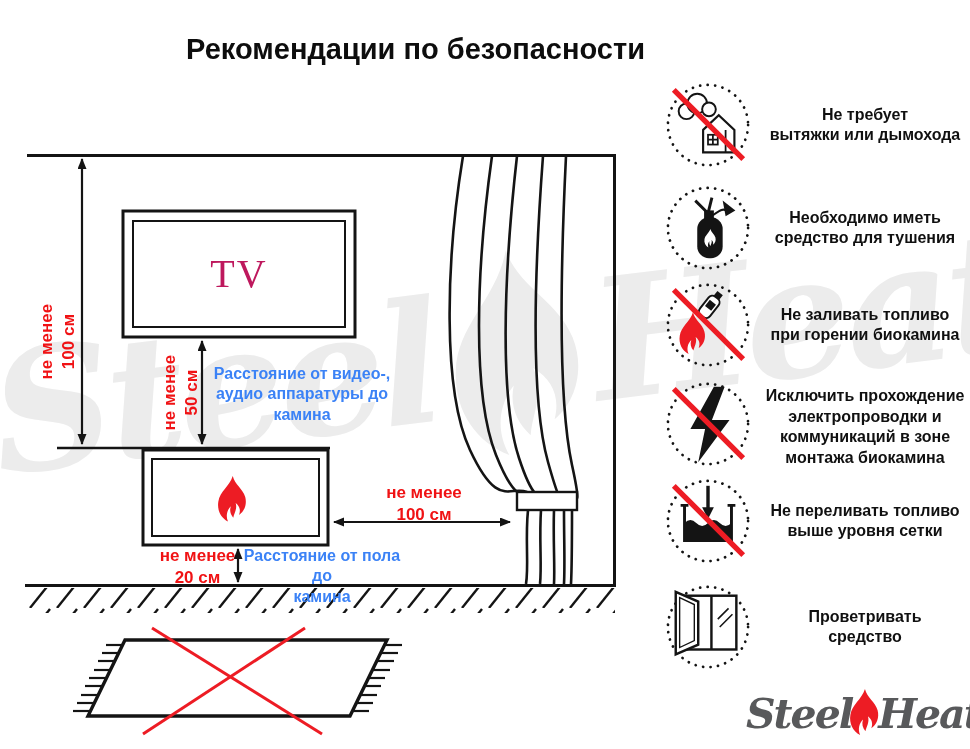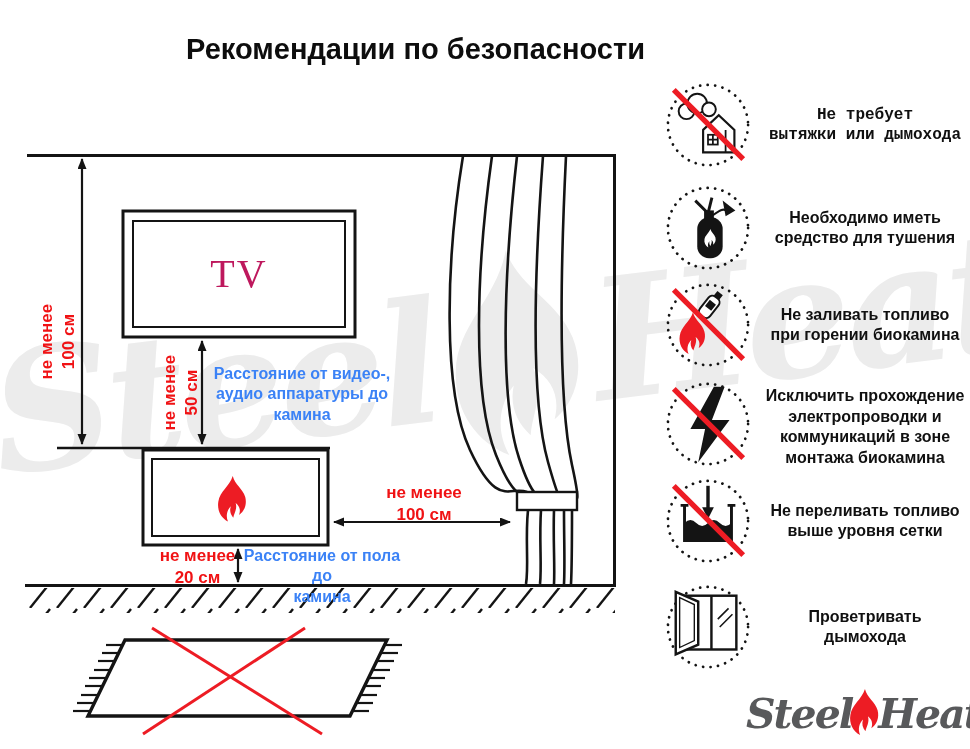--- a/index.html
+++ b/index.html
@@ -144,21 +144,21 @@
   <div class="lbl blk pre" style="left:212px;top:364px;width:180px;">Расстояние от видео-,
 аудио аппаратуры до
 камина</div>
   <div class="lbl red pre" style="left:354px;top:482px;width:140px;">не менее
 100 см</div>
   <div class="lbl red pre" style="left:140px;top:545px;width:115px;">не менее
 20 см</div>
   <div class="lbl blk pre" style="left:242px;top:546px;width:160px;">Расстояние от пола до
 камина</div>
 
-  <div class="icon-row" style="top:81px;font-family:Liberation Mono, monospace;">
+  <div class="icon-row" style="top:81px;">
     <svg class="icon-box" viewBox="0 0 90 90">
       <circle cx="45" cy="45" r="41" fill="none" stroke="#141414" stroke-width="2.8" stroke-dasharray="0.1 7.6" stroke-linecap="round"></circle>
       <g fill="#fff" stroke="#141414" stroke-width="2">
         <circle cx="23" cy="31" r="8"></circle>
           <circle cx="34" cy="23" r="10"></circle>
           <circle cx="46" cy="29" r="7"></circle>
       </g>
       <path d="M40,50 L56,35 L72,50 V73 H40 Z" fill="#fff" stroke="#141414" stroke-width="2.2"></path>
       <rect x="45" y="55" width="10" height="10" fill="none" stroke="#141414" stroke-width="1.8"></rect>
       <path d="M50,55 V65 M45,60 H55 M63,50 V73" stroke="#141414" stroke-width="1.8" fill="none"></path>
@@ -225,21 +225,21 @@
   <div class="icon-row" style="top:583px;">
     <svg class="icon-box" viewBox="0 0 90 90">
       <circle cx="45" cy="45" r="41" fill="none" stroke="#141414" stroke-width="2.8" stroke-dasharray="0.1 7.6" stroke-linecap="round"></circle>
       <rect x="22" y="13" width="52" height="55" fill="#fff" stroke="#141414" stroke-width="2.5"></rect>
       <line x1="48.5" y1="13" x2="48.5" y2="68" stroke="#141414" stroke-width="2.5"></line>
       <path d="M55,37 L66,26 M57,45 L70,32" stroke="#141414" stroke-width="1.6" fill="none"></path>
       <polygon points="12,9 35,19 35,63 12,73" fill="#fff" stroke="#141414" stroke-width="2.5"></polygon>
       <polygon points="16,15 31,22 31,59 16,66" fill="none" stroke="#141414" stroke-width="1.4"></polygon>
     </svg>
     <div class="txt pre">Проветривать
-дымохода</div>
+средство</div>
   </div>
 
   <div class="logo">
     <span>Steel</span>
     <svg width="34" height="48" viewBox="0 0 70 95">
       <use href="#flame" fill="#ed1c24"></use>
     </svg>
     <span>Heat</span>
   </div>
 

